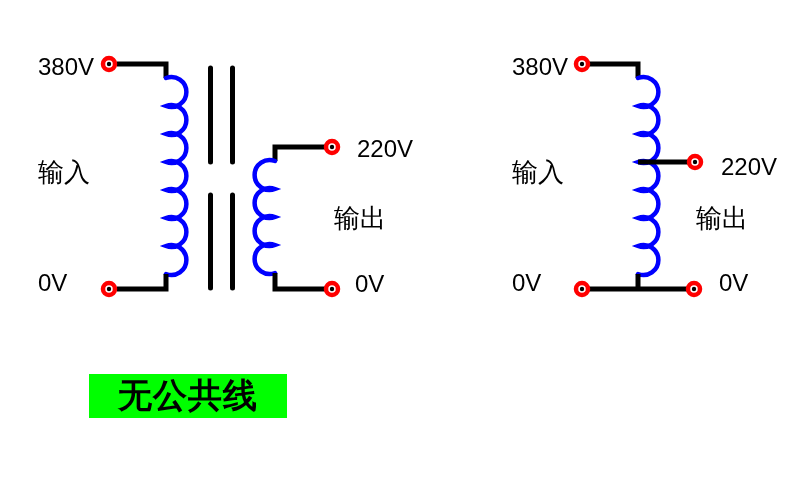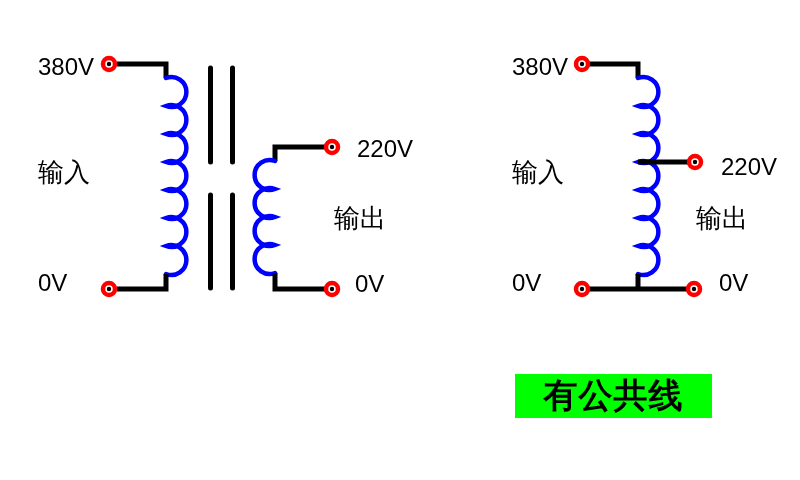--- a/index.html
+++ b/index.html
@@ -98,22 +98,22 @@
       </g>
     </g>
   </svg>
 
   <div class="lbl volt" style="left:38px;top:54px">380V</div>
   <div class="lbl cjk" style="left:38px;top:159px">输入</div>
   <div class="lbl volt" style="left:38px;top:270px">0V</div>
   <div class="lbl volt" style="left:357px;top:136px">220V</div>
   <div class="lbl cjk" style="left:334px;top:205px">输出</div>
   <div class="lbl volt" style="left:355px;top:271px">0V</div>
+  <div class="badge" style="left:89px;top:374px;width:198px">无公共线</div>
 
   <div class="lbl volt" style="left:512px;top:54px">380V</div>
   <div class="lbl cjk" style="left:512px;top:159px">输入</div>
   <div class="lbl volt" style="left:512px;top:270px">0V</div>
   <div class="lbl volt" style="left:721px;top:154px">220V</div>
   <div class="lbl cjk" style="left:696px;top:205px">输出</div>
   <div class="lbl volt" style="left:719px;top:270px">0V</div>
-  <div class="badge" style="left:515px;top:374px;width:197px">有公共线</div>
 
 </div>
 
 </body></html>

